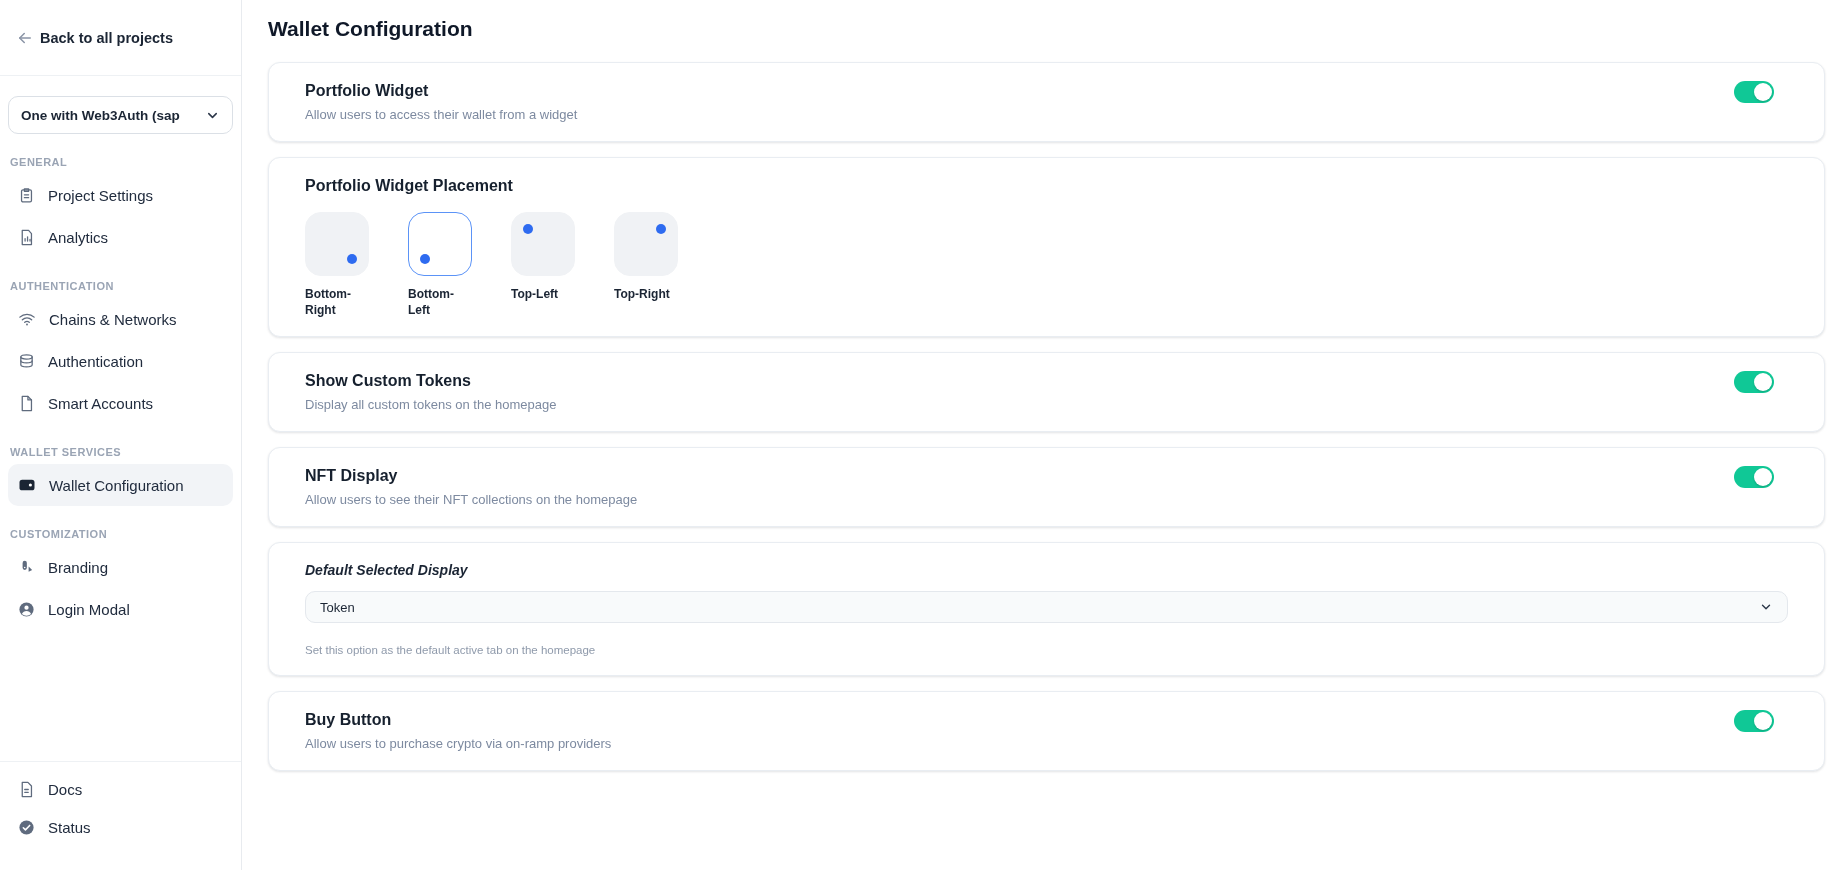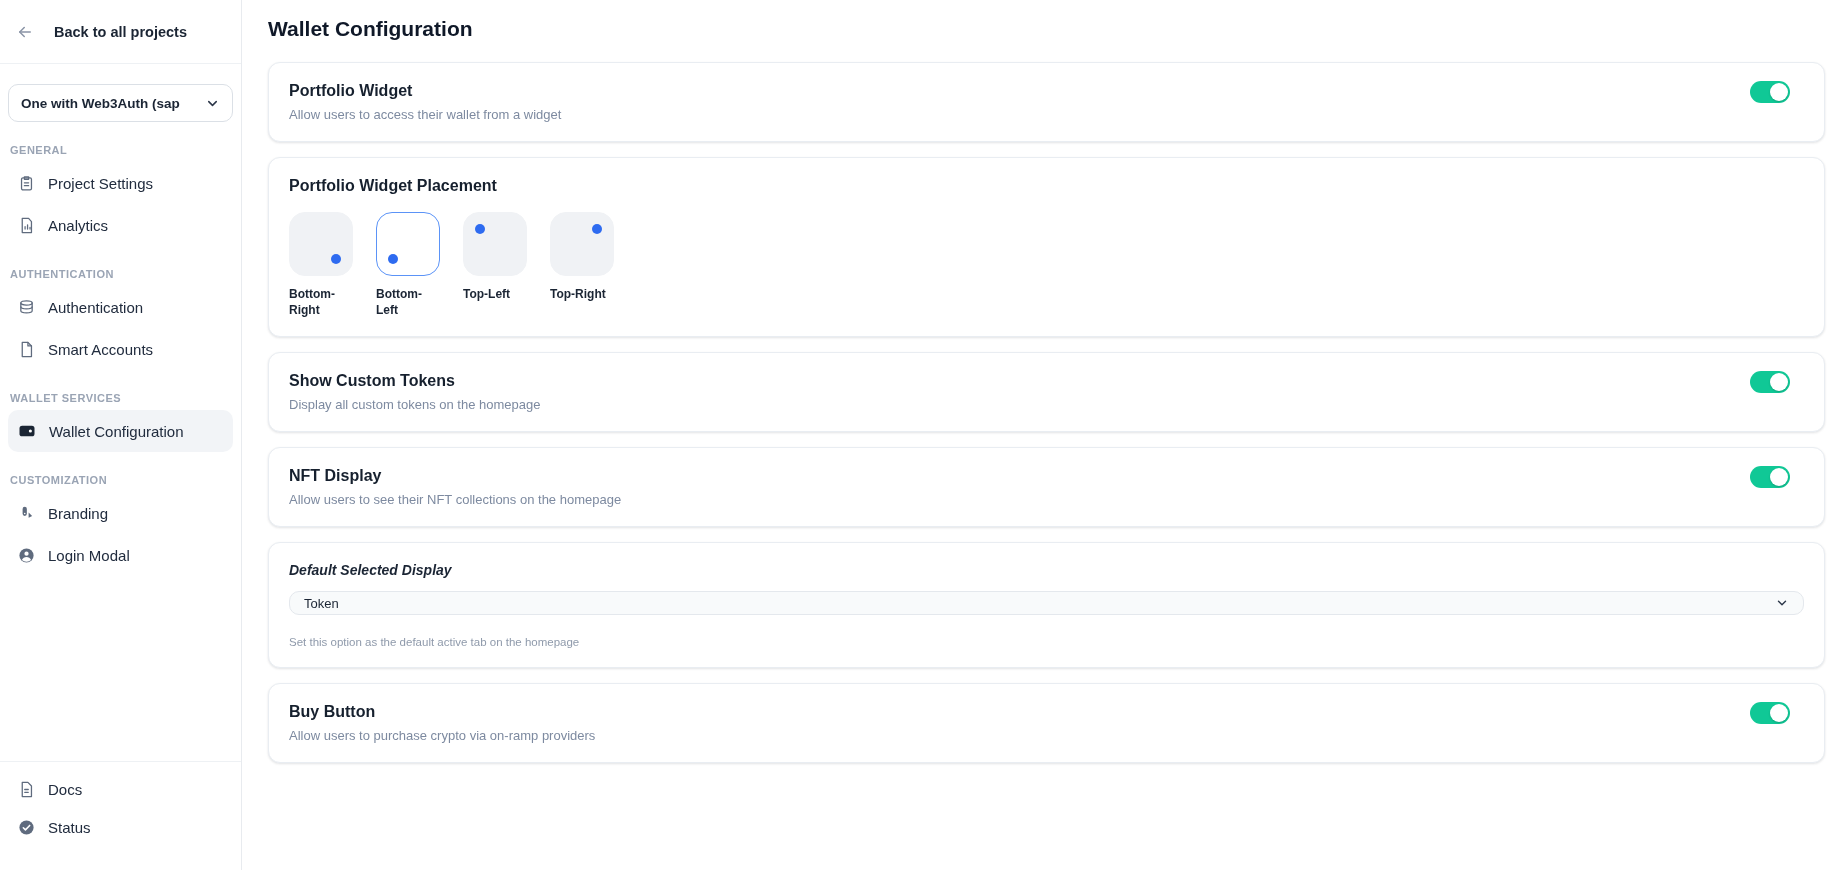--- a/index.html
+++ b/index.html
@@ -13,21 +13,21 @@
   }
 
   
   .sidebar {
     width: 242px; min-width: 242px; height: 870px;
     background: #ffffff;
     border-right: 1px solid #e8ebef;
     display: flex; flex-direction: column;
   }
   .back-row {
-    height: 64px; display: flex; align-items: center; gap: 20px;
+    height: 76px; display: flex; align-items: center; gap: 6px;
     padding: 0 16px; border-bottom: 1px solid #eef1f4;
     font-size: 14.5px; font-weight: 700; color: #1b2534; cursor: pointer;
   }
   .back-row svg { color: #8a94a6; }
   .proj-select {
     margin: 20px 8px 0 8px; height: 38px;
     border: 1px solid #dbe0e6; border-radius: 10px; background: #fff;
     display: flex; align-items: center; justify-content: space-between;
     padding: 0 12px; cursor: pointer;
   }
@@ -59,40 +59,40 @@
   
   .main { flex: 1; padding: 16px 15px 0 26px; overflow: hidden; }
   .page-title {
     font-size: 21px; font-weight: 700; color: #0f1828;
     line-height: 26px; margin-bottom: 20px;
   }
   .card {
     background: #ffffff;
     border: 1px solid #e9edf2; border-radius: 12px;
     box-shadow: 0 1px 2px rgba(16,24,40,0.05), 0 1px 3px rgba(16,24,40,0.07);
-    padding: 18px 20px; margin-bottom: 15px;
+    padding: 18px 36px; margin-bottom: 15px;
   }
   .card-row { display: flex; justify-content: space-between; align-items: flex-start; }
   .card-title { font-size: 16px; font-weight: 700; color: #16202e; line-height: 20px; }
   .card-desc { font-size: 13px; color: #7d8aa0; line-height: 17px; margin-top: 5px; }
 
   .toggle {
     width: 40px; height: 22px; border-radius: 11px; background: #d4dae2;
     position: relative; flex: none; cursor: pointer; margin-right: 14px;
   }
   .toggle.on { background: var(--toggle-on, #10c896); }
   .toggle .knob {
     width: 18px; height: 18px; border-radius: 50%; background: #fff;
     position: absolute; top: 2px; left: 2px;
     box-shadow: 0 1px 2px rgba(0,0,0,0.18);
   }
   .toggle.on .knob { left: auto; right: 2px; }
 
   
-  .placements { display: flex; gap: 23px; margin-top: 16px; }
+  .placements { display: flex; gap: 39px; margin-top: 16px; }
   .placement-opt { width: 64px; cursor: pointer; }
   .pl-box {
     width: 64px; height: 64px; border-radius: 16px; background: #f0f2f5;
     border: 1px solid #f0f2f5; position: relative;
   }
   .placement-opt.selected .pl-box {
     background: #fff; border: 1.5px solid var(--selected-border-blue, #5b93f7);
   }
   .pl-dot {
     width: 10px; height: 10px; border-radius: 50%;
@@ -103,21 +103,21 @@
   .pl-dot.tl { left: 11px; top: 11px; }
   .pl-dot.tr { right: 11px; top: 11px; }
   .pl-label {
     margin-top: 10px; font-size: 12px; font-weight: 600;
     color: #1b2534; line-height: 16px;
   }
 
   
   .field-label { font-size: 14px; font-weight: 600; color: #1b2534; line-height: 18px; font-style: italic; }
   .select-field {
-    margin-top: 12px; height: 24px; border: 1px solid #e4e8ed; border-radius: 10px;
+    margin-top: 12px; height: 32px; border: 1px solid #e4e8ed; border-radius: 10px;
     background: #f8fafb; display: flex; align-items: center; justify-content: space-between;
     padding: 0 14px; cursor: pointer;
   }
   .select-field .value { font-size: 13px; color: #1b2534; }
   .select-field svg { color: #2b3648; }
   .helper-text { margin-top: 20px; font-size: 11.5px; color: #8f9aab; line-height: 14px; }
 
   svg { display: block; }
 </style>
 </head>
@@ -164,20 +164,31 @@
         <svg width="17" height="17" viewBox="0 0 24 24" fill="none" stroke="currentColor" stroke-width="1.8" stroke-linecap="round" stroke-linejoin="round">
             <path d="M6 2h9l4 4.5V22H6z"></path>
             <path d="M10 17v-3.5M13.5 17v-6M17 17v-2.5"></path>
           </svg>
       </span>
       <span>Analytics</span>
     </div>
 
     <div class="section-label">AUTHENTICATION</div>
 
+    <div class="nav-item">
+      <span class="nav-icon">
+        <svg width="18" height="18" viewBox="0 0 24 24" fill="none" stroke="currentColor" stroke-width="1.8" stroke-linecap="round" stroke-linejoin="round">
+            <path d="M2.5 9.5a14 14 0 0 1 19 0"></path>
+            <path d="M5.8 13a9.5 9.5 0 0 1 12.4 0"></path>
+            <path d="M9 16.3a5 5 0 0 1 6 0"></path>
+            <circle cx="12" cy="19.3" r="1.2" fill="currentColor" stroke="none"></circle>
+          </svg>
+      </span>
+      <span>Chains &amp; Networks</span>
+    </div>
 
     <div class="nav-item">
       <span class="nav-icon">
         <svg width="17" height="17" viewBox="0 0 24 24" fill="none" stroke="currentColor" stroke-width="1.8" stroke-linecap="round" stroke-linejoin="round">
             <ellipse cx="12" cy="5.5" rx="8" ry="3"></ellipse>
             <path d="M4 5.5v5.5c0 1.66 3.58 3 8 3s8-1.34 8-3V5.5"></path>
             <path d="M4 11v5.5c0 1.66 3.58 3 8 3s8-1.34 8-3V11"></path>
           </svg>
       </span>
       <span>Authentication</span>

